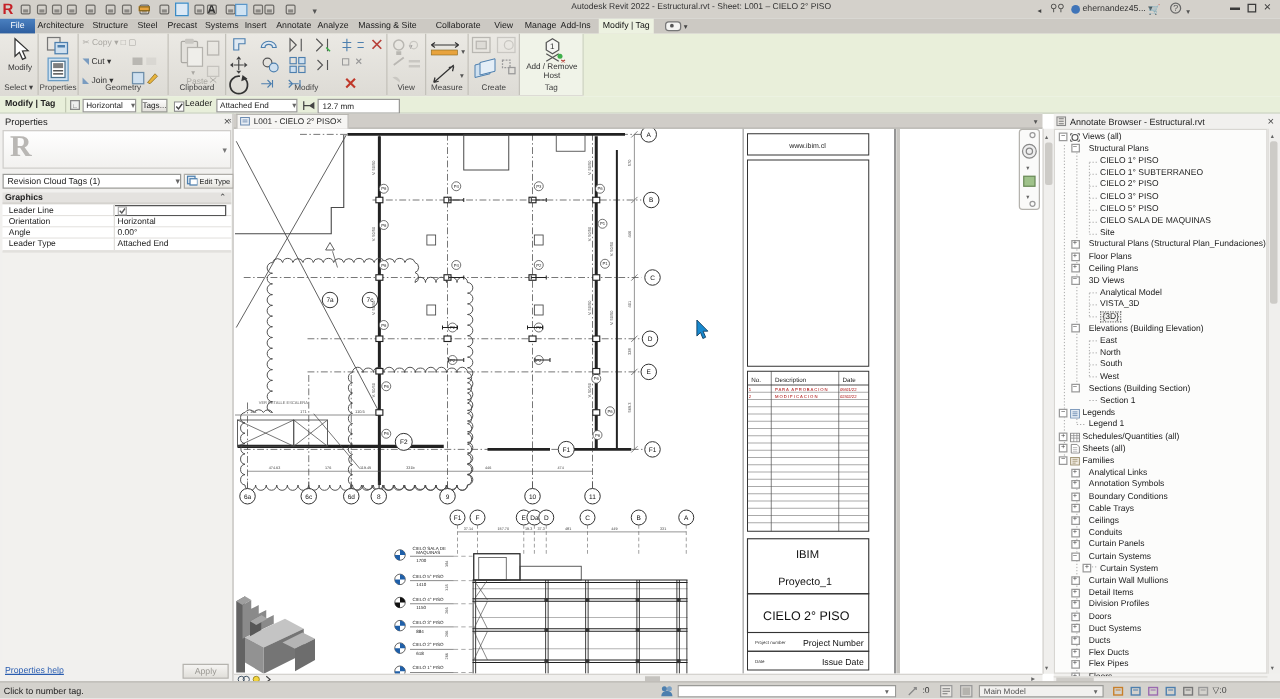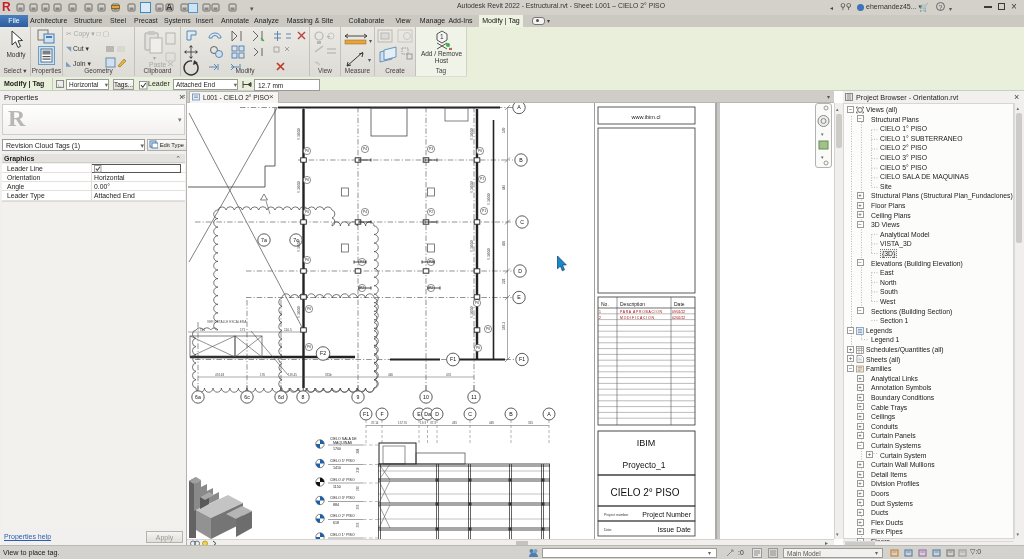--- a/index.html
+++ b/index.html
@@ -690,21 +690,21 @@
     <circle cx="4" cy="3.5" r="2.5" fill="none" stroke="#456" stroke-width="0.8"></circle>
     <circle cx="8" cy="3.5" r="2.5" fill="none" stroke="#456" stroke-width="0.8"></circle>
     <circle cx="16" cy="3.5" r="2.5" fill="#f4d53d" stroke="#887711" stroke-width="0.6"></circle>
     <path d="M24 1 l3 2.5 l-3 2.5" fill="none" stroke="#444" stroke-width="1"></path>
   </svg>
 <div class="pb"></div>
 <div class="abs" style="left:845px;top:92.5px;width:8px;height:8px;"><svg width="8" height="8">
       <rect x="0.5" y="0.5" width="7" height="7" fill="#e8e6e2" stroke="#888"></rect>
       <path d="M2 2 h4 M2 4 h4 M2 6 h4" stroke="#777" stroke-width="0.8"></path>
     </svg></div>
-<div class="abs" style="left:856px;top:93px;font-size:7.2px;color:#222;">Project Browser - Orientation.rvt</div>
+<div class="abs" style="left:856px;top:93px;font-size:7.2px;color:#222;">Annotate Browser - Estructural.rvt</div>
 <div class="abs" style="left:1014px;top:92px;font-size:9px;color:#444;">×</div>
 <div class="abs" style="left:843px;top:103px;width:171px;height:436px;background:#fcfcfb;border:1px solid #d8d6d2;"></div>
 <svg class="abs" style="left:843px;top:103px;" width="171" height="436" viewBox="843 103 171 436">
 <line x1="851.5" y1="116" x2="851.5" y2="369" stroke="#aaa" stroke-width="0.8" stroke-dasharray="1 1.5"></line>
 <line x1="861.5" y1="122" x2="861.5" y2="311.5" stroke="#aaa" stroke-width="0.8" stroke-dasharray="1 1.5"></line>
 <line x1="861.5" y1="378.5" x2="861.5" y2="540.5" stroke="#aaa" stroke-width="0.8" stroke-dasharray="1 1.5"></line>
 <line x1="871.5" y1="130" x2="871.5" y2="187" stroke="#aaa" stroke-width="0.8" stroke-dasharray="1 1.5"></line>
 <line x1="871.5" y1="234.5" x2="871.5" y2="253.5" stroke="#aaa" stroke-width="0.8" stroke-dasharray="1 1.5"></line>
 <line x1="871.5" y1="272.5" x2="871.5" y2="301.5" stroke="#aaa" stroke-width="0.8" stroke-dasharray="1 1.5"></line>
 <line x1="871.5" y1="320.5" x2="871.5" y2="320.5" stroke="#aaa" stroke-width="0.8" stroke-dasharray="1 1.5"></line>
@@ -824,21 +824,21 @@
 <div class="abs" style="left:871px;top:527.4px;height:9.6px;line-height:9.6px;font-size:6.8px;color:#1a1a1a;white-space:nowrap;">Flex Pipes</div>
 <div class="exp" style="left:856.5px;top:537.8px;">+</div>
 <div class="abs" style="left:871px;top:537.0px;height:9.6px;line-height:9.6px;font-size:6.8px;color:#1a1a1a;white-space:nowrap;">Floors</div>
 <div class="abs" style="left:1014px;top:103px;width:10px;height:436px;background:#f0efed;border-left:1px solid #dcdad6;"></div>
 <div class="abs" style="left:1016.5px;top:105px;font-size:5px;color:#666;">▴</div>
 <div class="abs" style="left:1016px;top:113px;width:6px;height:130px;background:#cdcbc7;border-radius:2px;"></div>
 <div class="abs" style="left:1016.5px;top:531px;font-size:5px;color:#666;">▾</div>
 <div class="abs" style="left:843px;top:541px;width:171px;height:6px;background:#f0efed;border-top:1px solid #dcdad6;"></div>
 <div class="abs" style="left:845px;top:542px;width:30px;height:4px;background:#cdcbc7;"></div>
 <div class="sb"></div>
-<div class="abs" style="left:3px;top:548px;font-size:7.2px;color:#222;">View to place tag.</div>
+<div class="abs" style="left:3px;top:548px;font-size:7.2px;color:#222;">Click to number tag.</div>
 <svg class="abs" style="left:528px;top:547px;" width="11" height="11">
     <circle cx="3.5" cy="4" r="2" fill="#4d7fae"></circle>
     <circle cx="7.5" cy="4" r="2" fill="#7aa0c4"></circle>
     <path d="M1 10 a3 3 0 0 1 9 0 Z" fill="#4d7fae"></path>
   </svg>
 <div class="ifield" style="left:542px;top:548px;width:175px;height:10px;background:#fff;"></div>
 <div class="abs" style="left:708px;top:549px;font-size:6px;color:#666;">▾</div>
 <svg class="abs" style="left:726px;top:548px;" width="10" height="9">
     <path d="M1 8 L7 2 M5 2 l2 0 l0 2" stroke="#888" stroke-width="1" fill="none"></path>
   </svg>

